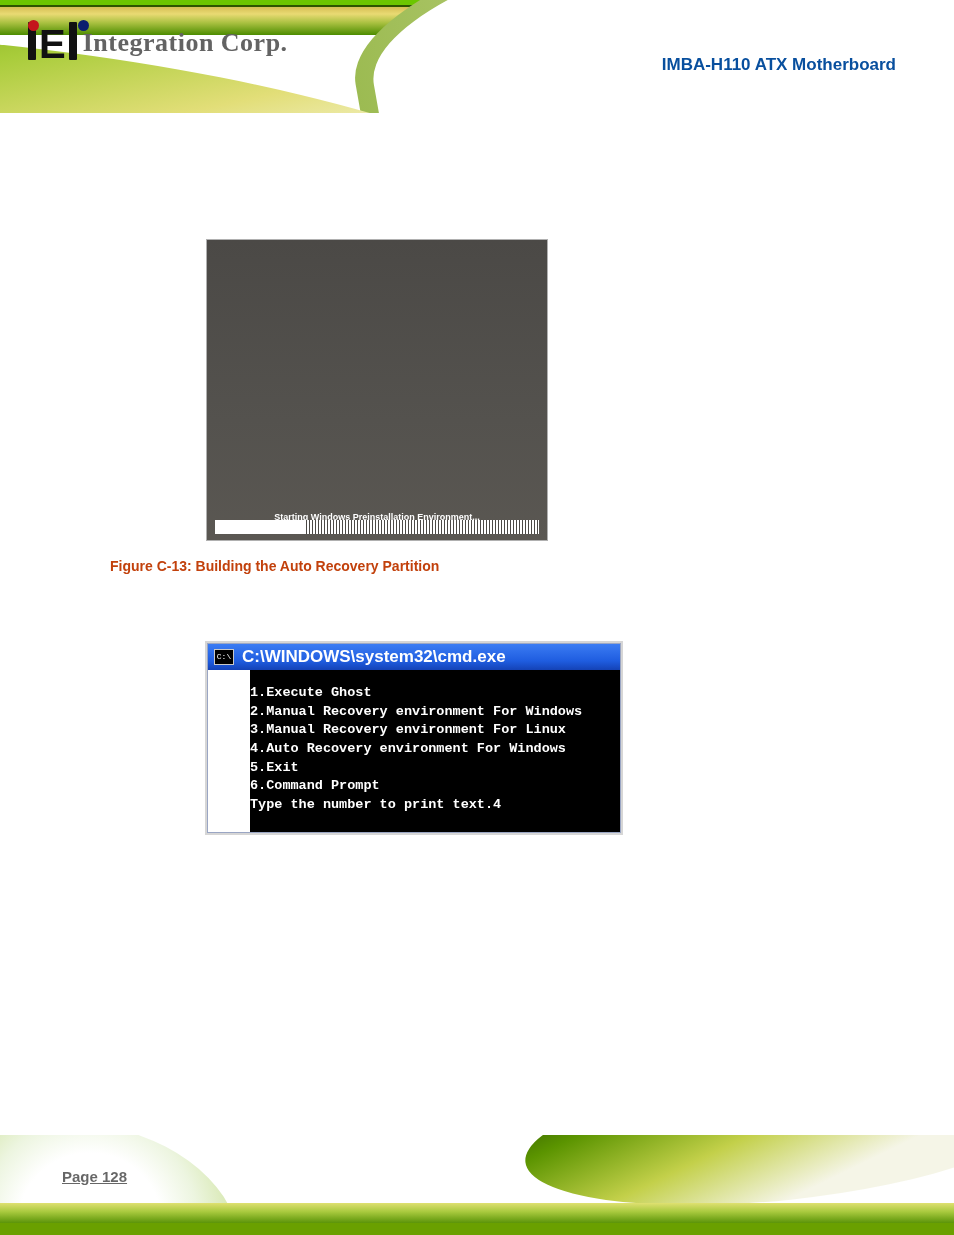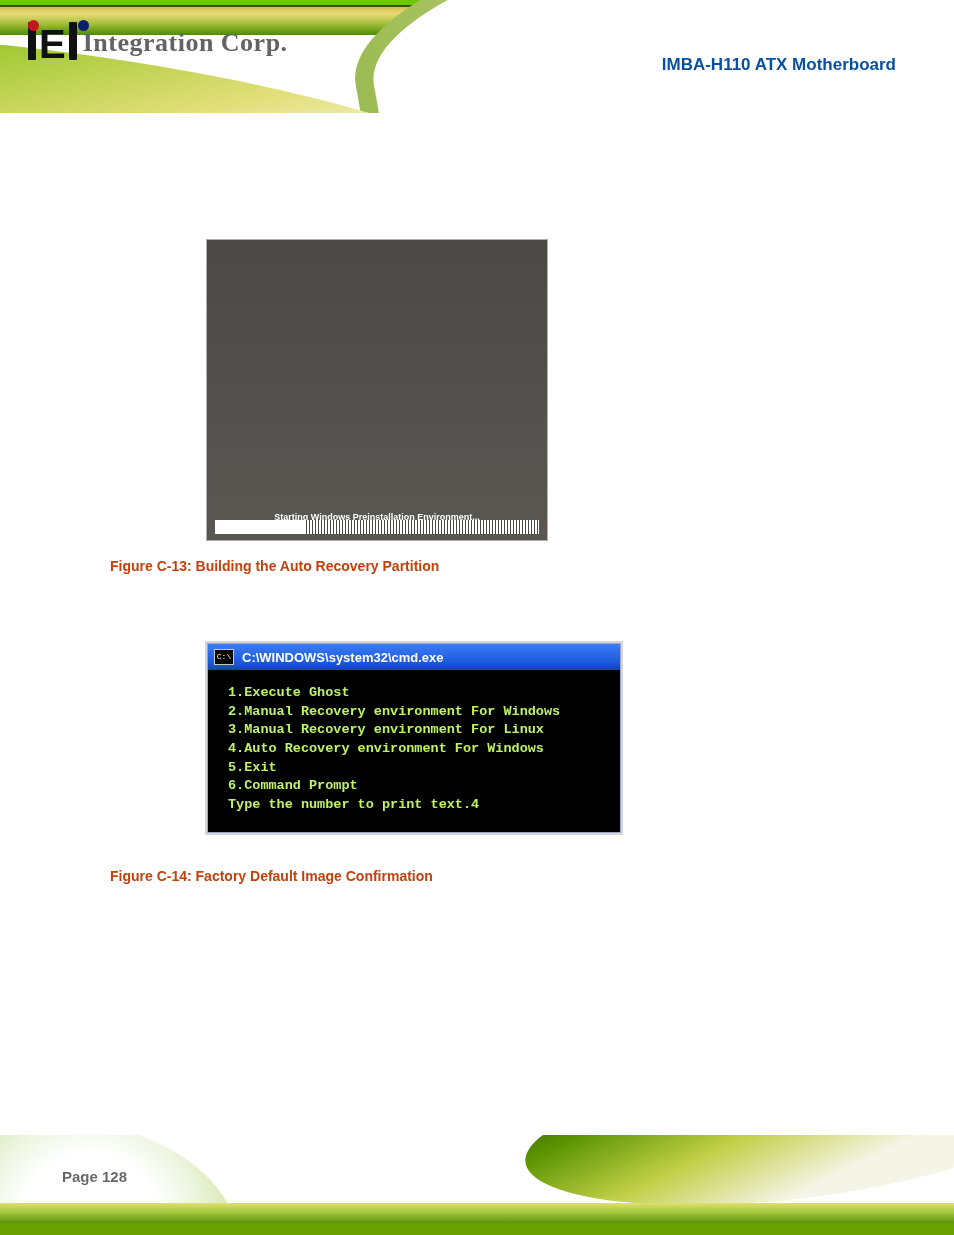--- a/index.html
+++ b/index.html
@@ -186,42 +186,44 @@
     border:1px solid #c8c8c8;
     color:#fff;
     font-size:8px;
     font-family:"Courier New",monospace;
     text-align:center;
     line-height:14px;
   }
   .cmd-titlebar .title {
     color:#ffffff;
     font-family:"Tahoma","Trebuchet MS",sans-serif;
-    font-size:13px;
+    font-size:17px;
     font-weight:bold;
   }
   .cmd-body {
     background:#000000;
-    padding:14px 4px 18px 20px;
-    color:#bef264;
+    padding:14px 4px 18px 0;
+    color:#ffffff;
     font-family:"Courier New", monospace;
     font-size:13.5px;
     font-weight:bold;
     line-height:1.38;
     white-space:pre;
+    margin-left:42px;
   }
 
   .page-number {
     position:absolute;
     top:1168px;
     left:62px;
     font-size:15px;
     font-weight:bold;
     font-family:Arial, sans-serif;
     color:#000;
+    text-decoration:underline;
   }
 
   
   .footer{
     position:absolute;
     left:0; bottom:0;
     width:954px; height:100px;
     overflow:hidden;
   }
   .footer .curve-green{
@@ -297,21 +299,20 @@
     </div>
     <div class="cmd-body"><span>1.Execute Ghost</span>
 <span>2.Manual Recovery environment For Windows</span>
 <span>3.Manual Recovery environment For Linux</span>
 <span>4.Auto Recovery environment For Windows</span>
 <span>5.Exit</span>
 <span>6.Command Prompt</span>
 <span>Type the number to print text.4</span></div>
   </div>
 
-  <div class="fig-caption cap-14">Figure C-14: Factory Default Image Confirmation</div>
 
   <div class="page-number">Page 128</div>
 </div>
 
 <div class="footer">
   <div class="curve-green"></div>
   <div class="tail"></div>
   <div class="strip"></div>
   <div class="strip-dark"></div>
 </div>

